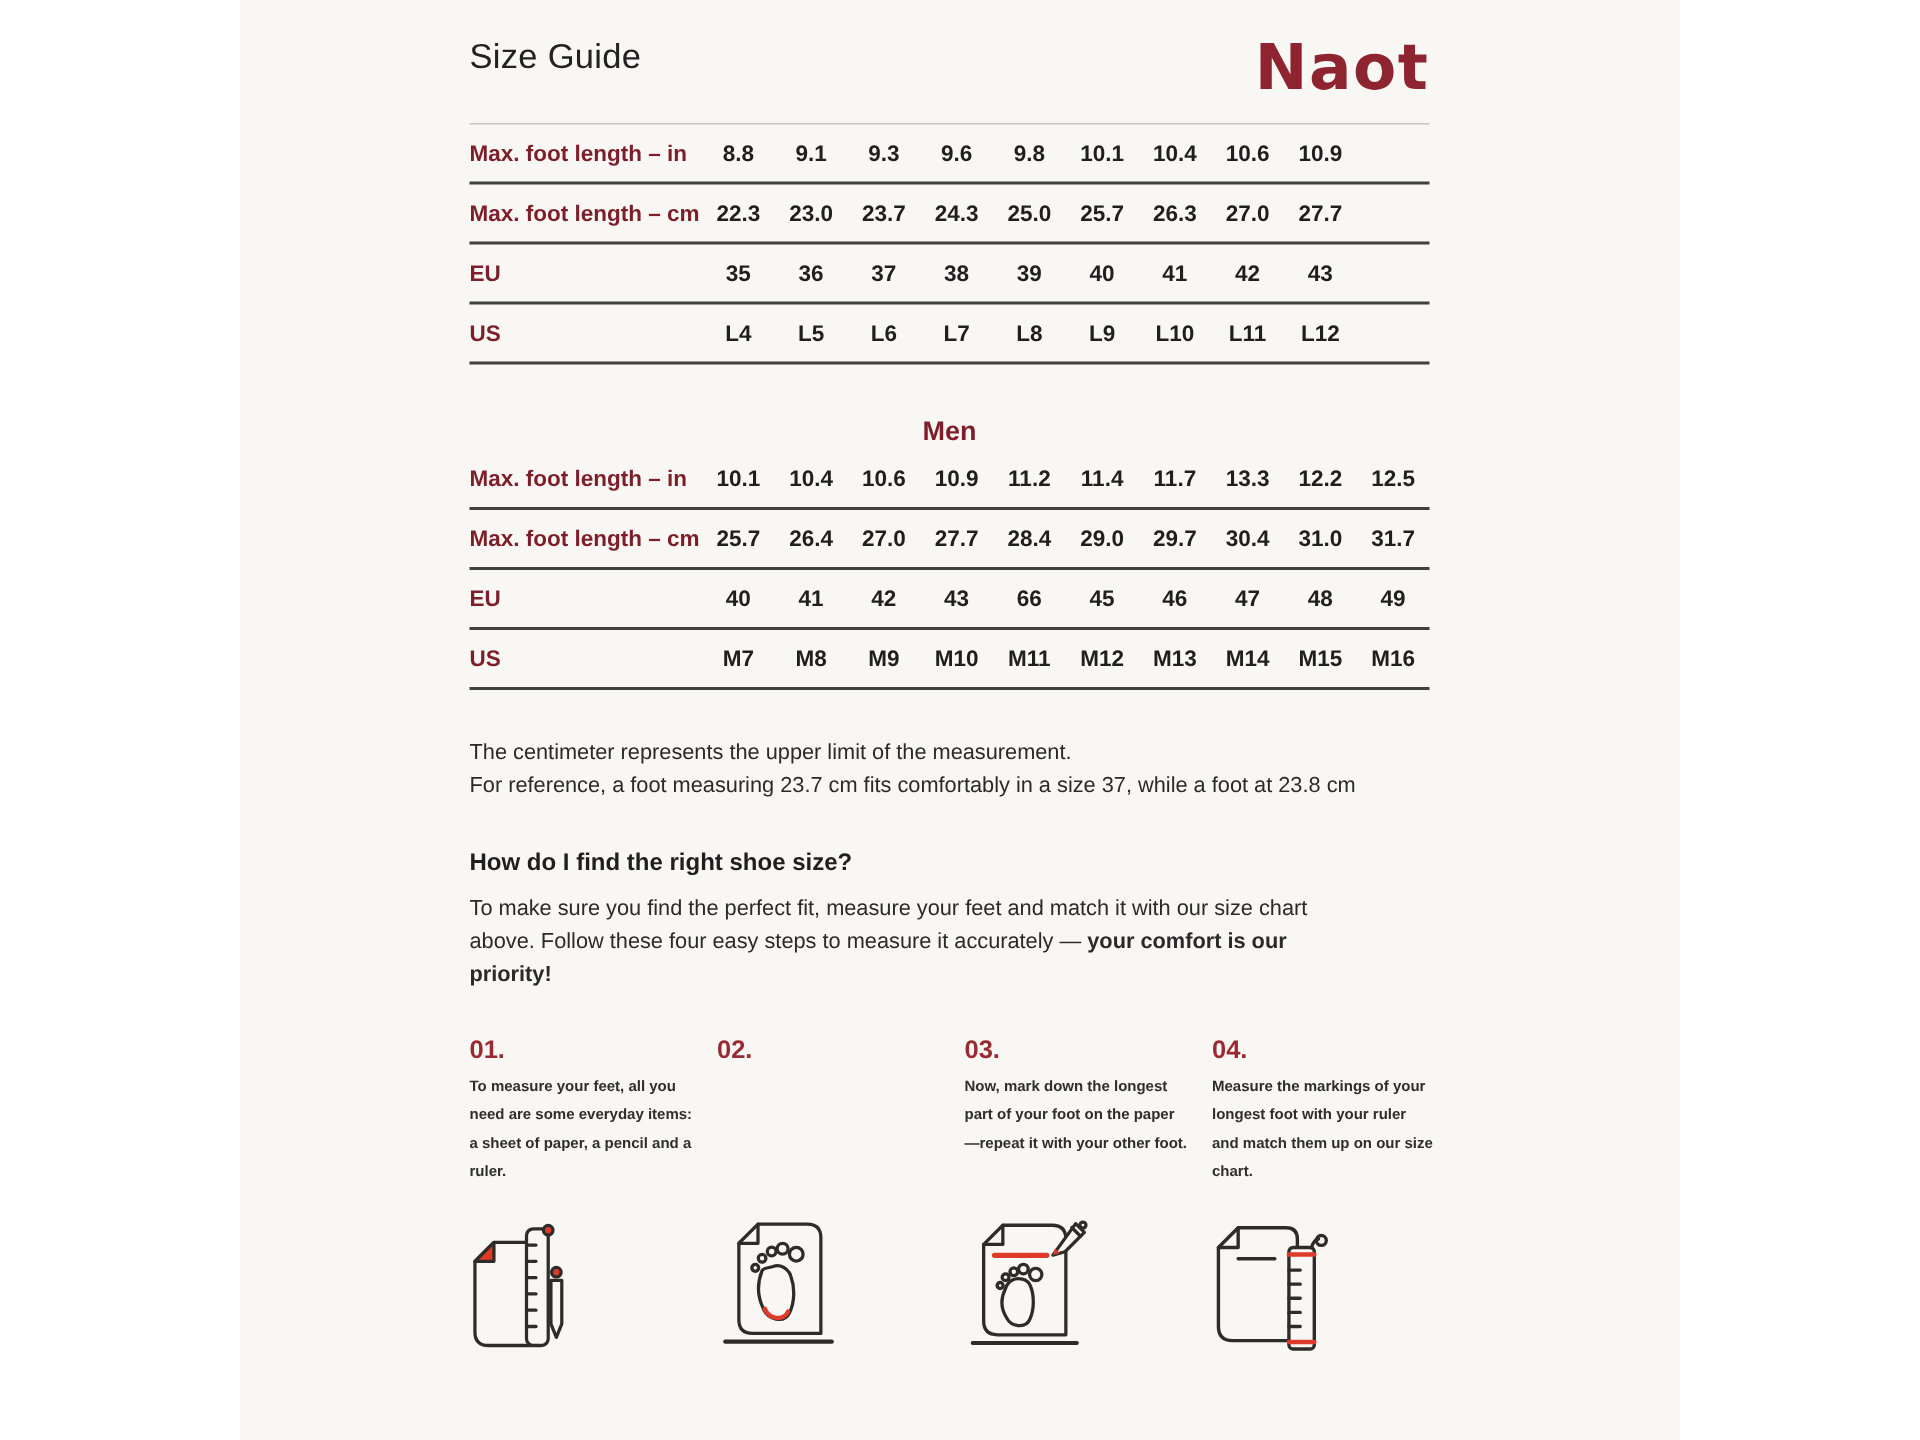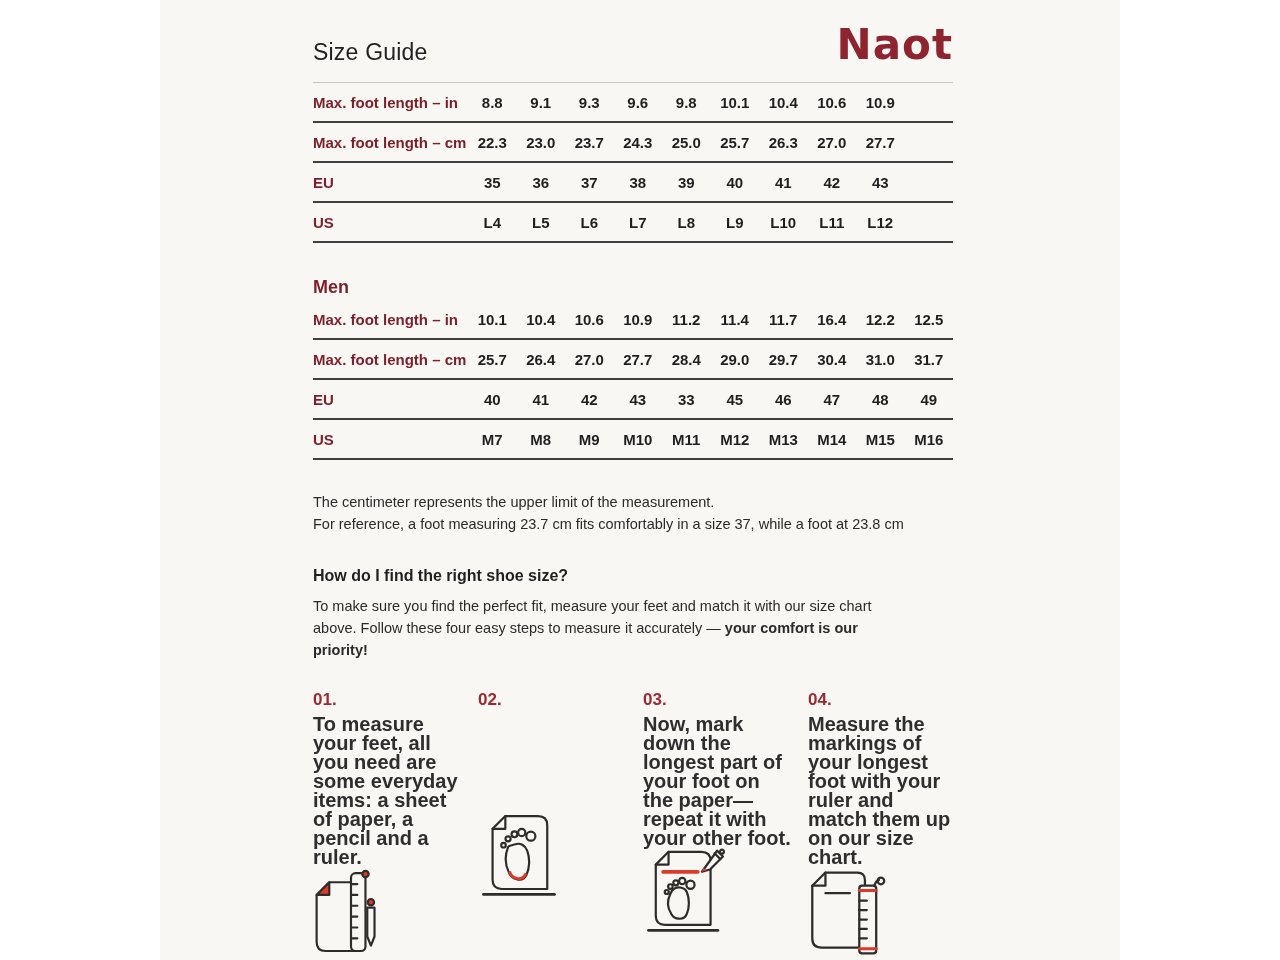--- a/index.html
+++ b/index.html
@@ -5,49 +5,49 @@
   * { margin:0; padding:0; box-sizing:border-box; }
   html,body { width:1280px; height:960px; background:#ffffff; font-family:"Liberation Sans", sans-serif; }
   .card {
     position:relative; margin:0 auto; width:960px; height:960px;
     background:#f8f7f4; overflow:hidden;
   }
   .content { width:640px; margin-left:153px; padding-top:0; }
 
   
   header {
-    display:flex; justify-content:space-between; align-items:flex-end;
+    display:flex; justify-content:space-between; align-items:flex-start;
     padding-top:24px; padding-bottom:16px; border-bottom:1px solid #c7c5c0;
   }
   .page-title { font-size:23px; font-weight:500; color:#222222; letter-spacing:.2px; }
   .logo {
     font-family:"DejaVu Sans", sans-serif; font-size:42px; font-weight:800;
     color:#8e242f; letter-spacing:1px; line-height:1;
   }
 
   
   .section-title { font-size:18px; font-weight:600; color:#7c1f2a; margin-top:16px; margin-bottom:2px; }
-  .size-table.men .section-title { margin-top:34px; }
+  .size-table.men .section-title { margin-top:34px;text-align:center; }
   .trow { display:flex; align-items:center; height:40px; border-bottom:2px solid #404040; }
   .tlabel { width:155px; font-size:15px; font-weight:600; color:#7c1f2a; flex:none; }
   .tcell { width:48.5px; text-align:center; font-size:15px; font-weight:600; color:#1f1f1f; flex:none; }
 
   
   .note { margin-top:31px; }
   .note p { font-size:14.5px; line-height:22px; color:#2a2a2a; }
 
   .howto-heading { margin-top:31px; font-size:16px; font-weight:700; color:#1f1f1f; line-height:20px; }
   .intro { margin-top:9px; font-size:14.5px; line-height:22px; color:#2a2a2a; max-width:580px; }
   .intro strong { font-weight:700; }
 
   
   .steps { margin-top:28px; display:grid; grid-template-columns:repeat(4,165px); }
   .step { display:flex; flex-direction:column; height:216px; padding-right:16px; }
   .step-number { font-size:17px; font-weight:700; color:#9a2a31; line-height:22px; }
-  .step-text { margin-top:4px; font-size:20px; font-weight:600; line-height:19px; color:#2e2e2e; }
+  .step-text { margin-top:4px; font-size:10px; font-weight:600; line-height:19px; color:#2e2e2e; }
   .step-icon { margin-top:auto; height:92px; display:flex; align-items:flex-end; }
   .step-icon svg { display:block; }
 </style>
 </head>
 <body>
 
 <div class="card">
   <div class="content">
 
     <header>
@@ -110,21 +110,21 @@
           <h2 class="section-title">Men</h2>
           <div class="trow">
             <div class="tlabel">Max. foot length – in</div>
             <div class="tcell">10.1</div>
             <div class="tcell">10.4</div>
             <div class="tcell">10.6</div>
             <div class="tcell">10.9</div>
             <div class="tcell">11.2</div>
             <div class="tcell">11.4</div>
             <div class="tcell">11.7</div>
-            <div class="tcell">16.4</div>
+            <div class="tcell">13.3</div>
             <div class="tcell">12.2</div>
             <div class="tcell">12.5</div>
           </div>
           <div class="trow">
             <div class="tlabel">Max. foot length – cm</div>
             <div class="tcell">25.7</div>
             <div class="tcell">26.4</div>
             <div class="tcell">27.0</div>
             <div class="tcell">27.7</div>
             <div class="tcell">28.4</div>
@@ -133,21 +133,21 @@
             <div class="tcell">30.4</div>
             <div class="tcell">31.0</div>
             <div class="tcell">31.7</div>
           </div>
           <div class="trow">
             <div class="tlabel">EU</div>
             <div class="tcell">40</div>
             <div class="tcell">41</div>
             <div class="tcell">42</div>
             <div class="tcell">43</div>
-            <div class="tcell">33</div>
+            <div class="tcell">66</div>
             <div class="tcell">45</div>
             <div class="tcell">46</div>
             <div class="tcell">47</div>
             <div class="tcell">48</div>
             <div class="tcell">49</div>
           </div>
           <div class="trow">
             <div class="tlabel">US</div>
             <div class="tcell">M7</div>
             <div class="tcell">M8</div>

